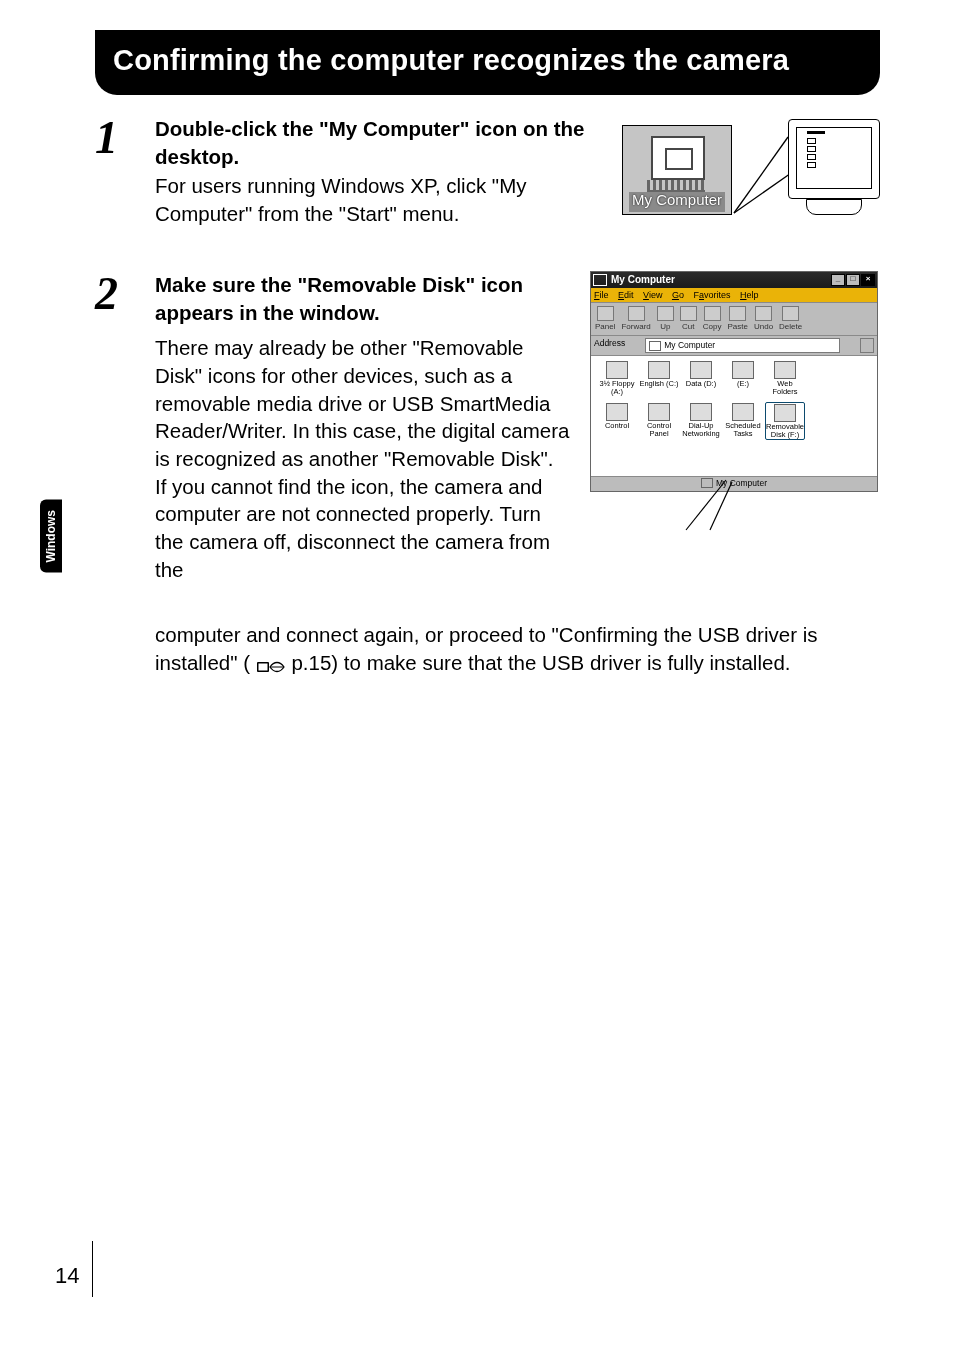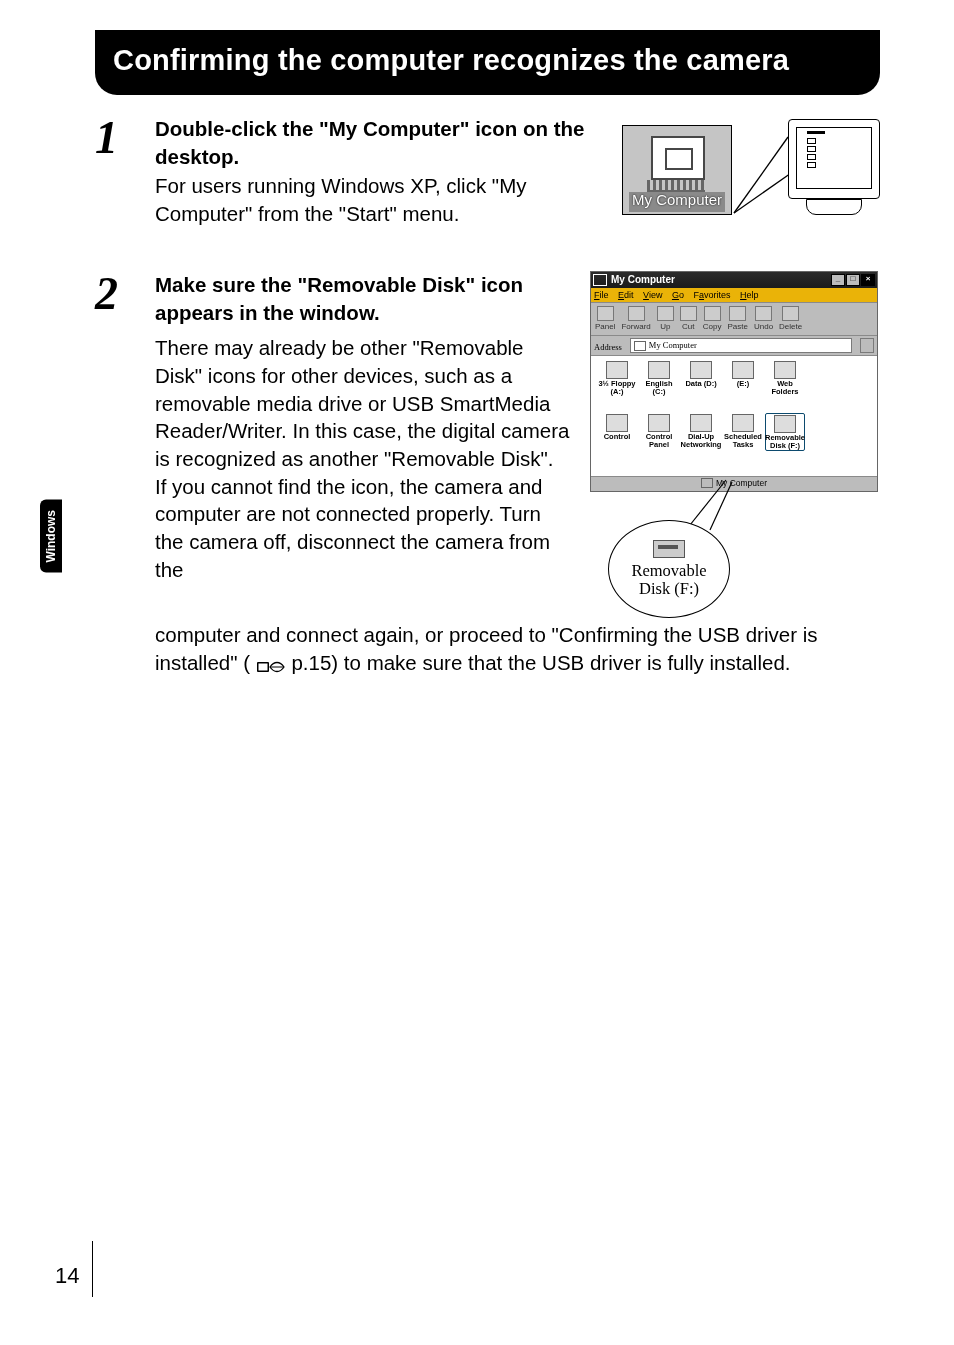--- a/index.html
+++ b/index.html
@@ -250,26 +250,25 @@
     gap: 6px;
     align-items: center;
     padding: 3px 4px;
     border-bottom: 1px solid #8a8a8a;
     background: #bcbcbc;
   }
   .tool-i { display: flex; flex-direction: column; align-items: center; font-size: 8px; gap: 1px; color:#333; }
   .tool-ic { width: 15px; height: 13px; border:1px solid #777; background:#ccc; }
   .ex-addr {
     display: flex;
-    align-items: flex-end;
+    align-items: flex-start;
     padding: 2px 3px;
-    gap: 8px;
+    gap: 20px;
     border-bottom: 1px solid #8a8a8a;
     background:#bcbcbc;
-    font-family:Liberation Serif, serif;
   }
   .ex-addr-label { font-size: 8.5px; }
   .ex-addr-field {
     flex:1; background:#fff; border:1px solid #7a7a7a;
     padding: 0 3px; font-size: 8.5px; display:flex; align-items:center;
     height: 13px;
   }
   .ex-addr-drop { width:12px; height:13px; border:1px solid #7a7a7a; background:#bcbcbc;}
   .ex-body { display:flex; background:#fff; min-height:120px; }
   .ex-side {
@@ -283,23 +282,22 @@
     background:#ccc;
     margin-bottom: 2px;
   }
   .ex-side .s-title { font-weight:bold; font-size:10px; }
   .ex-side .s-desc { color:#444; margin-top:6px; font-size:7.5px; line-height:1.1;}
   .ex-grid {
     flex:1; padding:4px 3px 4px 6px;
     display:grid;
     grid-template-columns: repeat(5, 40px);
     grid-auto-rows: 38px;
-    gap: 15px 2px;
+    gap: 4px 2px;
     align-content: start;
-    font-weight: bold;
   }
   .g-item { display:flex; flex-direction:column; align-items:center; font-size:7.5px; text-align:center; line-height:1; padding-top:1px;}
   .g-ic { width:20px; height:16px; border:1px solid #666; background:#ddd; margin-bottom:1px;}
   .ex-status {
     border-top: 1px solid #8a8a8a;
     display:flex; justify-content:center;
     padding: 1px 3px;
     font-size: 8.5px;
     background:#bcbcbc;
   }
@@ -521,25 +519,20 @@
                 <span style="width:10px;height:8px;border:1px solid #666;margin-right:3px;display:inline-block"></span>
                 <span>My Computer</span>
               </div>
             </div>
 
             <div class="callout-wrap">
               <svg class="callout-line" viewBox="0 0 60 60">
                 <line x1="6" y1="54" x2="46" y2="4" stroke="#000" stroke-width="1.2"></line>
                 <line x1="30" y1="54" x2="52" y2="6" stroke="#000" stroke-width="1.2"></line>
               </svg>
-              <div class="callout">
-                <div class="c-ic"></div>
-                <span class="c-t1">Removable</span>
-                <span class="c-t2">Disk (F:)</span>
-              </div>
             </div>
           </div>
         </div>
       </div>
 
       <div style="margin-top:1px">
         <span>computer and connect again, or proceed to "Confirming the USB driver is installed" (</span>
         <span class="refhand">
           <svg viewBox="0 0 30 18" width="30" height="18">
             <rect x="1" y="4" width="12" height="10" rx="1" fill="#000"></rect>

